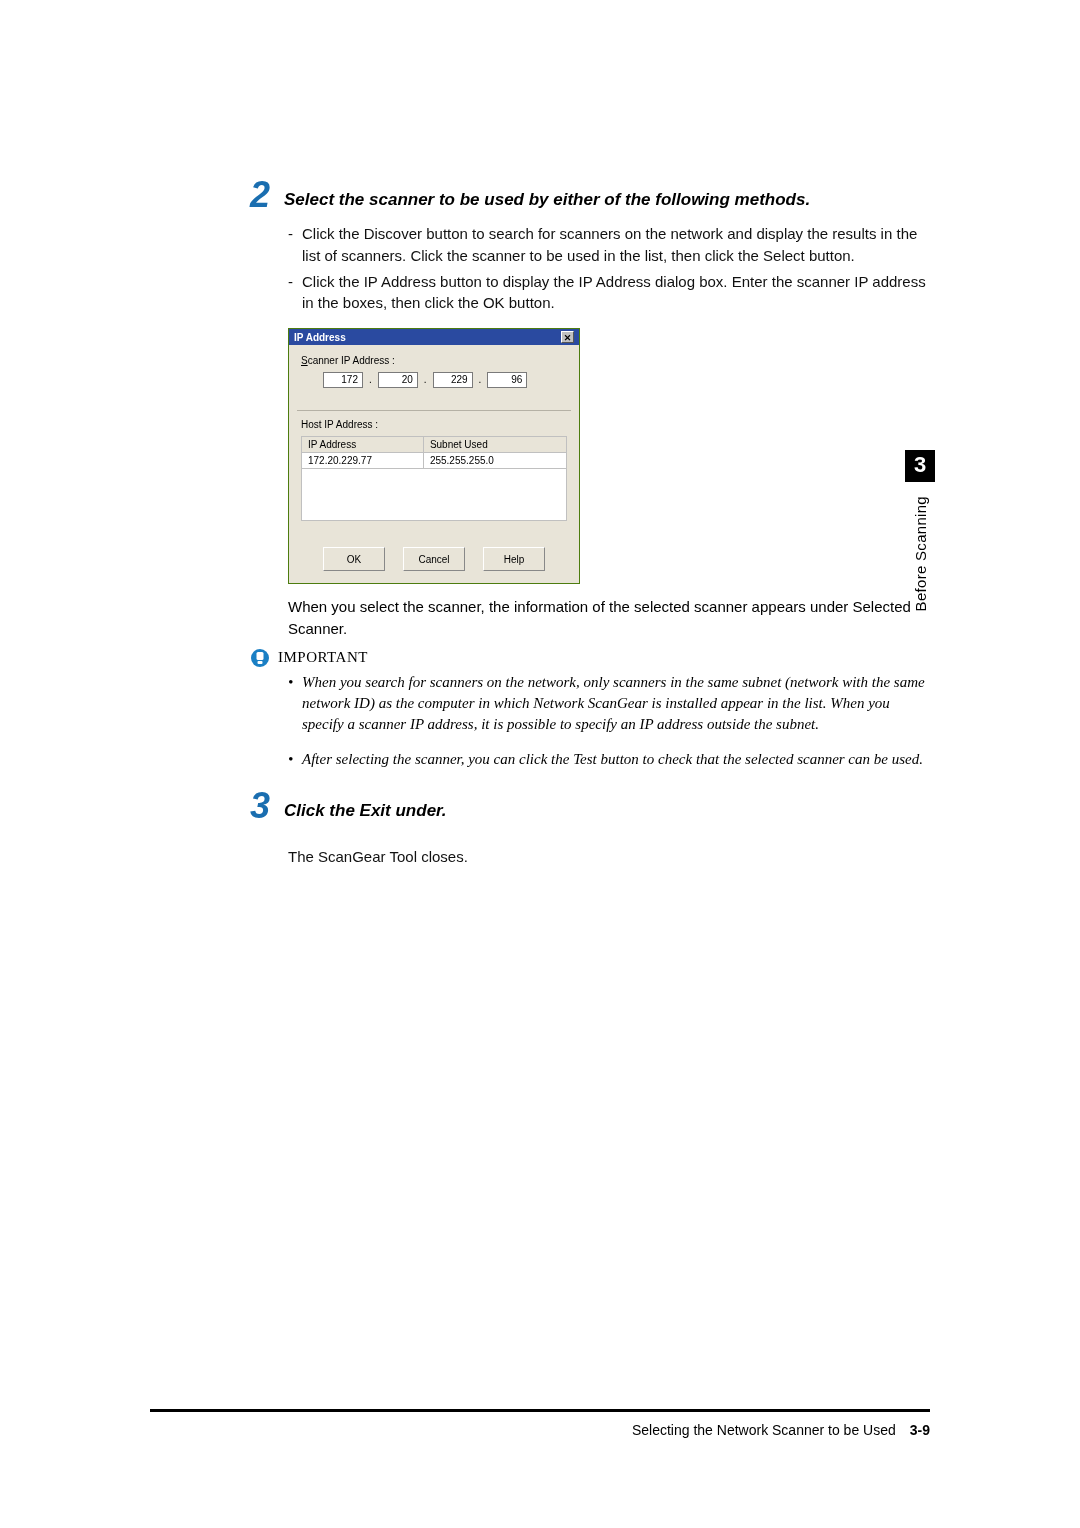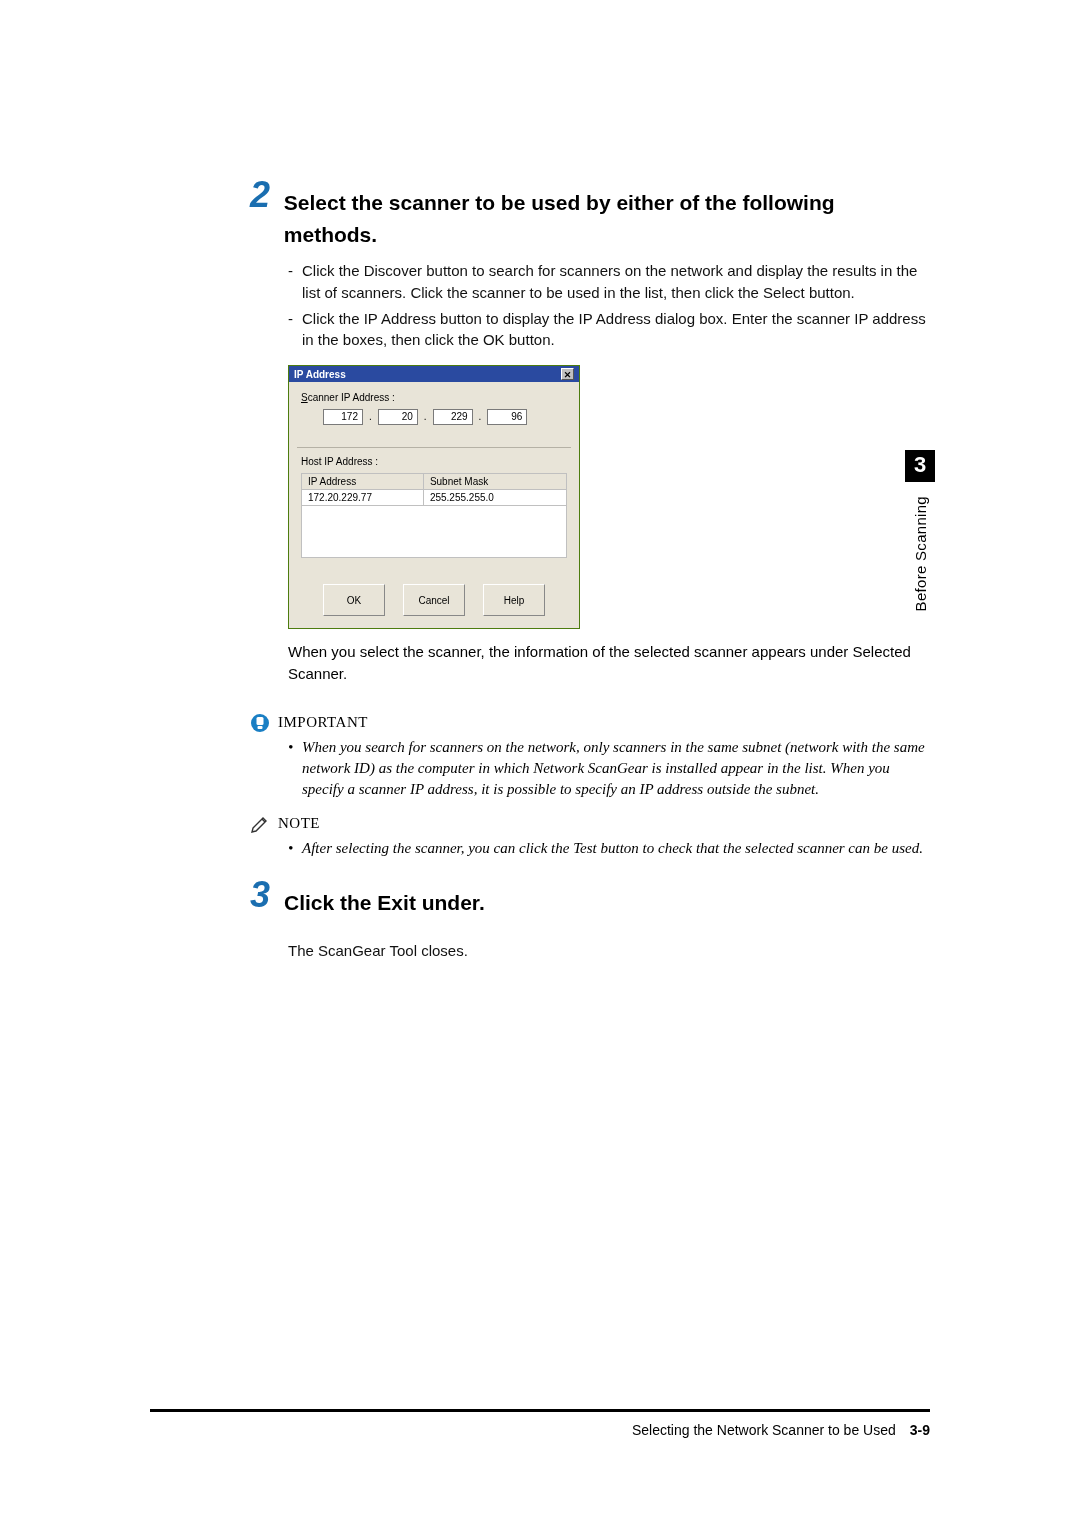--- a/index.html
+++ b/index.html
@@ -25,24 +25,25 @@
     font-family: "Arial Black", Arial, sans-serif;
     font-size: 36px;
     font-weight: 900;
     font-style: italic;
     color: #1a6eb0;
     width: 34px;
     line-height: 1;
     margin-top: -8px;
   }
   .step-title {
-    font-size: 21px;
+    font-size: 17px;
     font-weight: bold;
     line-height: 1.5;
     padding-top: 2px;
+    font-style: italic;
   }
   .step-body {
     margin-left: 38px;
     font-size: 15px;
     line-height: 1.45;
     color: #111;
   }
   .bullet {
     display: flex;
     margin: 4px 0;
@@ -98,31 +99,31 @@
     border:1px solid #c0c0c0;
     padding:2px 6px;
     text-align:left;
     font-weight: normal;
     background:#e8e4d8;
   }
   .host-table td { background:#fff; }
   .host-table .empty td { height: 52px; }
   .dlg-buttons { display:flex; justify-content:center; gap:18px; }
   .dlg-btn {
-    width:62px; height:32px;
+    width:62px; height:24px;
     font-size:10px;
     background:#e8e4d8;
     border:1px solid #888;
     border-top-color:#fff; border-left-color:#fff;
   }
   .after-dialog {
     margin-left: 38px;
     font-size: 15px;
     line-height: 1.45;
-    margin-bottom: 28px;
+    margin-bottom: 8px;
   }
   .callout {
     margin-left: 38px;
     margin-bottom: 14px;
     font-family: Liberation Serif, serif;
   }
   .callout-head {
     display:flex; align-items:center; gap:8px;
     margin-bottom: 4px; margin-left:-38px;
   }
@@ -206,21 +207,21 @@
         <div class="ip-box">229</div>
           <span class="ip-dot">.</span>
         <div class="ip-box">96</div>
       </div>
       <div class="host-sep"></div>
       <div class="dlg-label">Host IP Address :</div>
       <table class="host-table">
         <tbody>
             <tr>
           <th style="width:46%">IP Address</th>
-          <th>Subnet Mask</th>
+          <th>Subnet Used</th>
         </tr>
         <tr>
           <td>172.20.229.77</td>
           <td>255.255.255.0</td>
         </tr>
         <tr class="empty">
               <td colspan="2"></td>
             </tr>
       </tbody>
         </table>
@@ -247,29 +248,20 @@
     </div>
     <div class="callout-body">
       <div class="bul">
         <div class="dot">•</div>
         <div>When you search for scanners on the network, only scanners in the same subnet (network with the same network ID) as the computer in which Network ScanGear is installed appear in the list. When you specify a scanner IP address, it is possible to specify an IP address outside the subnet.</div>
       </div>
     </div>
   </div>
 
   <div class="callout" style="margin-bottom:26px;">
-    <div class="callout-head">
-      <span class="callout-icon">
-        <svg viewBox="0 0 20 20">
-            <path d="M3 14 L13 4 L16 7 L6 17 L2 18 Z" fill="none" stroke="#333" stroke-width="1.4"></path>
-            <path d="M12 5 L15 8" stroke="#333" stroke-width="1.4"></path>
-          </svg>
-      </span>
-      <span class="callout-label">NOTE</span>
-    </div>
     <div class="callout-body">
       <div class="bul">
         <div class="dot">•</div>
         <div>After selecting the scanner, you can click the Test button to check that the selected scanner can be used.</div>
       </div>
     </div>
   </div>
 
   <div class="step">
     <div class="step-num">3</div>

